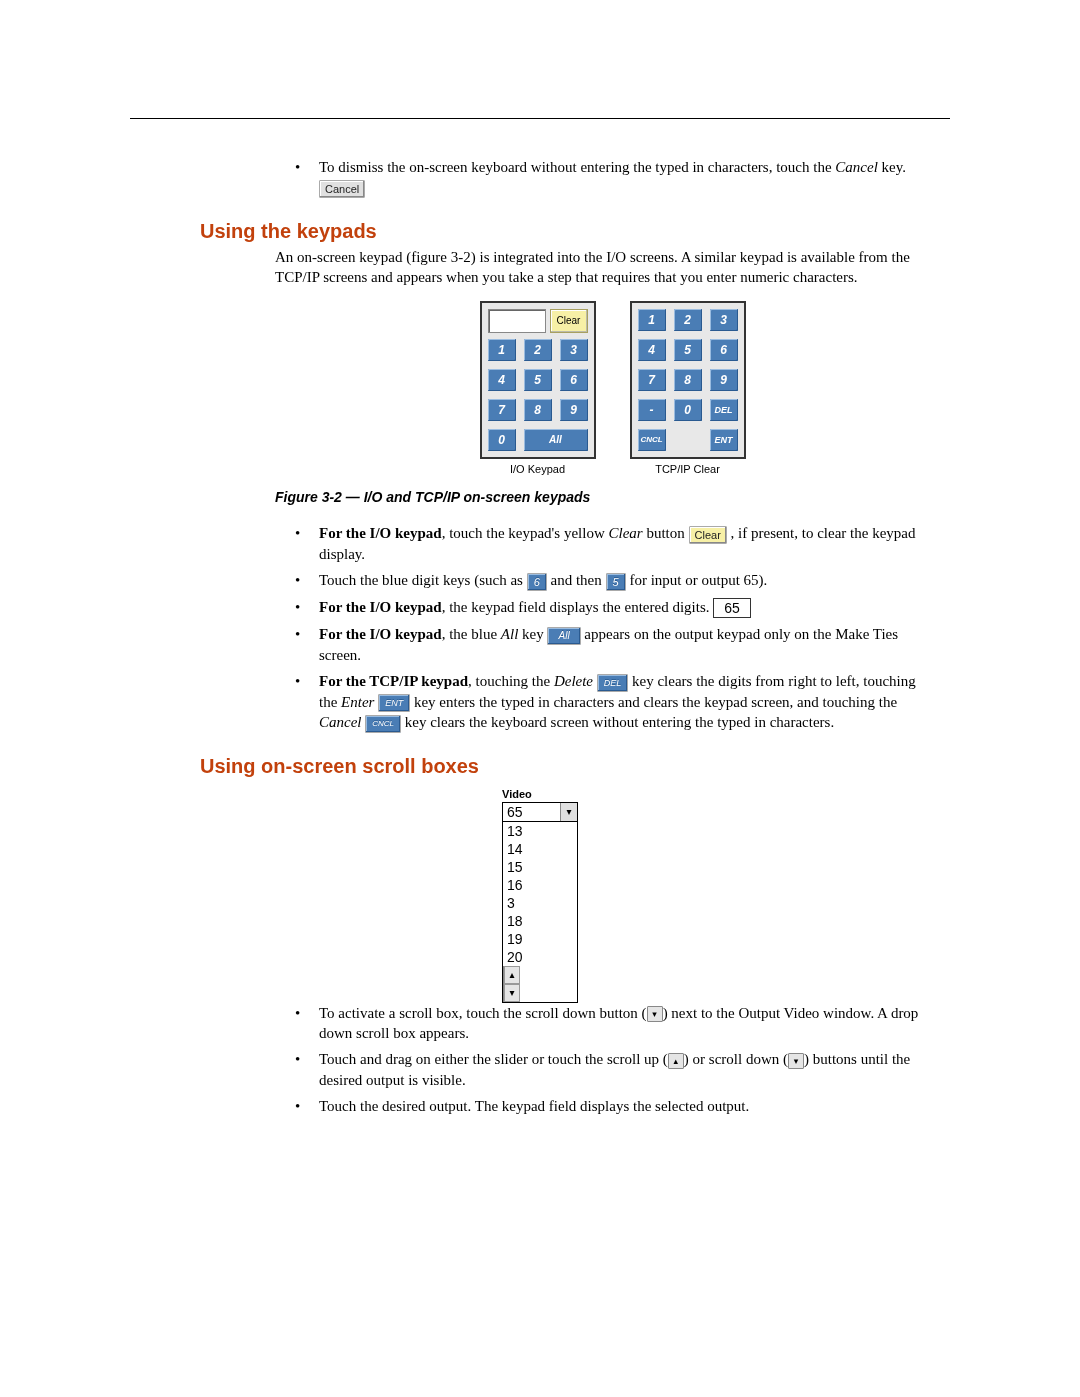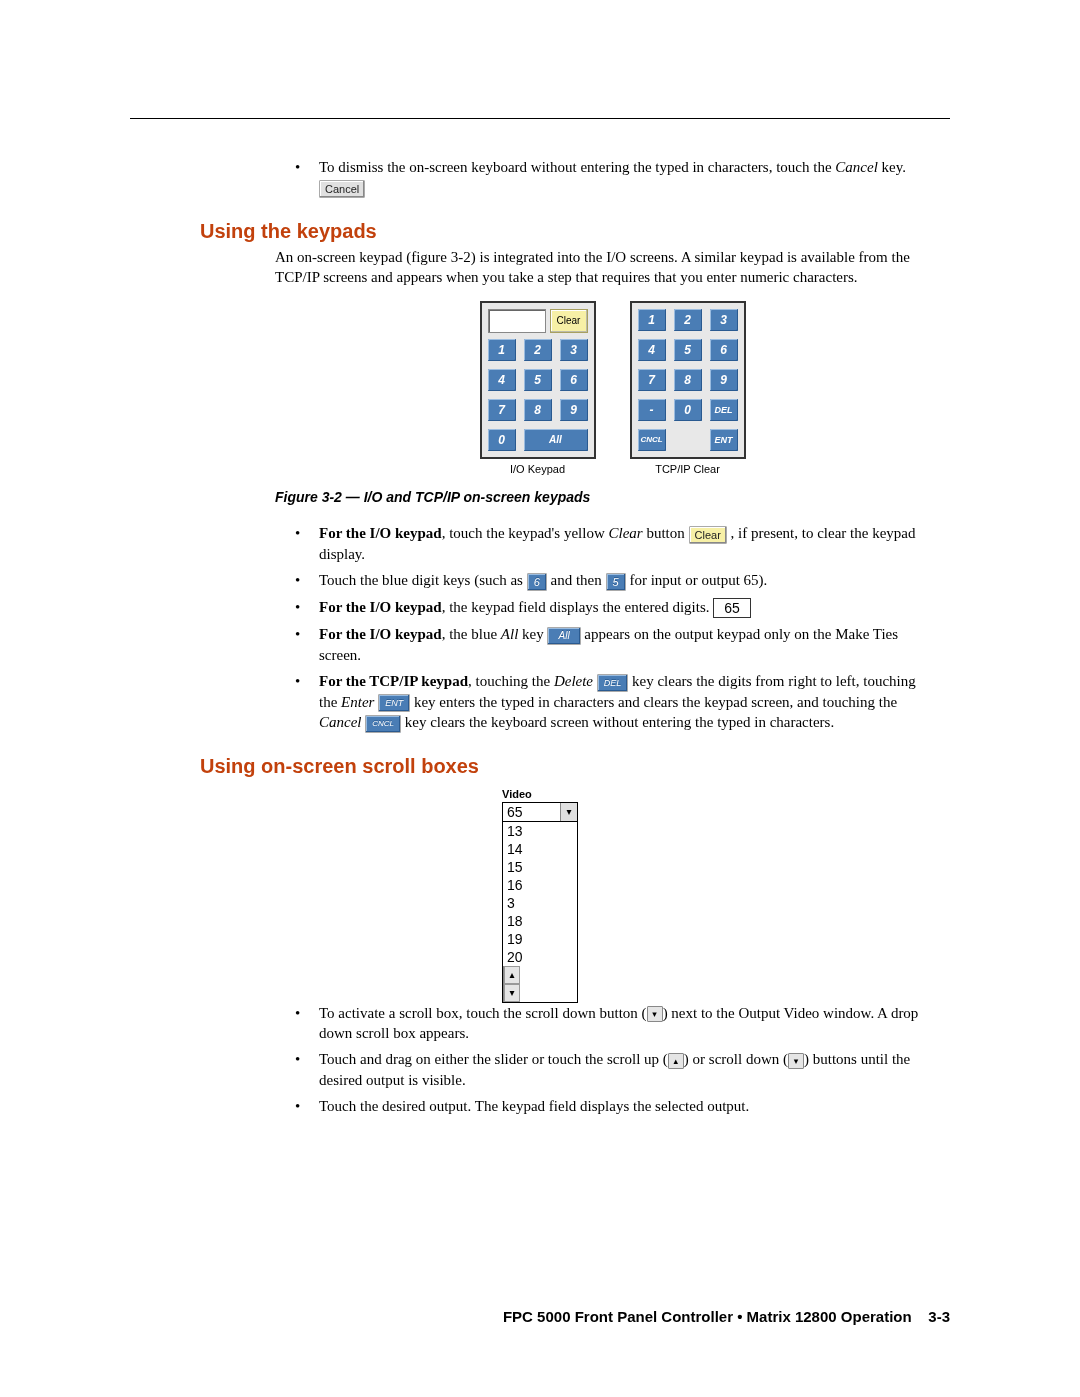--- a/index.html
+++ b/index.html
@@ -411,16 +411,13 @@
       <div class="bullet-content">
         <span>Touch and drag on either the slider or touch the scroll up (</span><span class="inline-tri">▴</span><span>) or scroll down (</span><span class="inline-tri">▾</span><span>) buttons until the desired output is visible.</span>
       </div>
     </div>
     <div class="bullet-row">
       <div class="bullet">•</div>
       <div class="bullet-content">Touch the desired output.  The keypad field displays the selected output.</div>
     </div>
   </div>
 
-  <div class="footer">
-    <span>FPC 5000 Front Panel Controller • Matrix 12800 Operation</span>&nbsp;&nbsp;&nbsp;&nbsp;<span>3-3</span>
-  </div>
 </div>
 
 </body></html>

